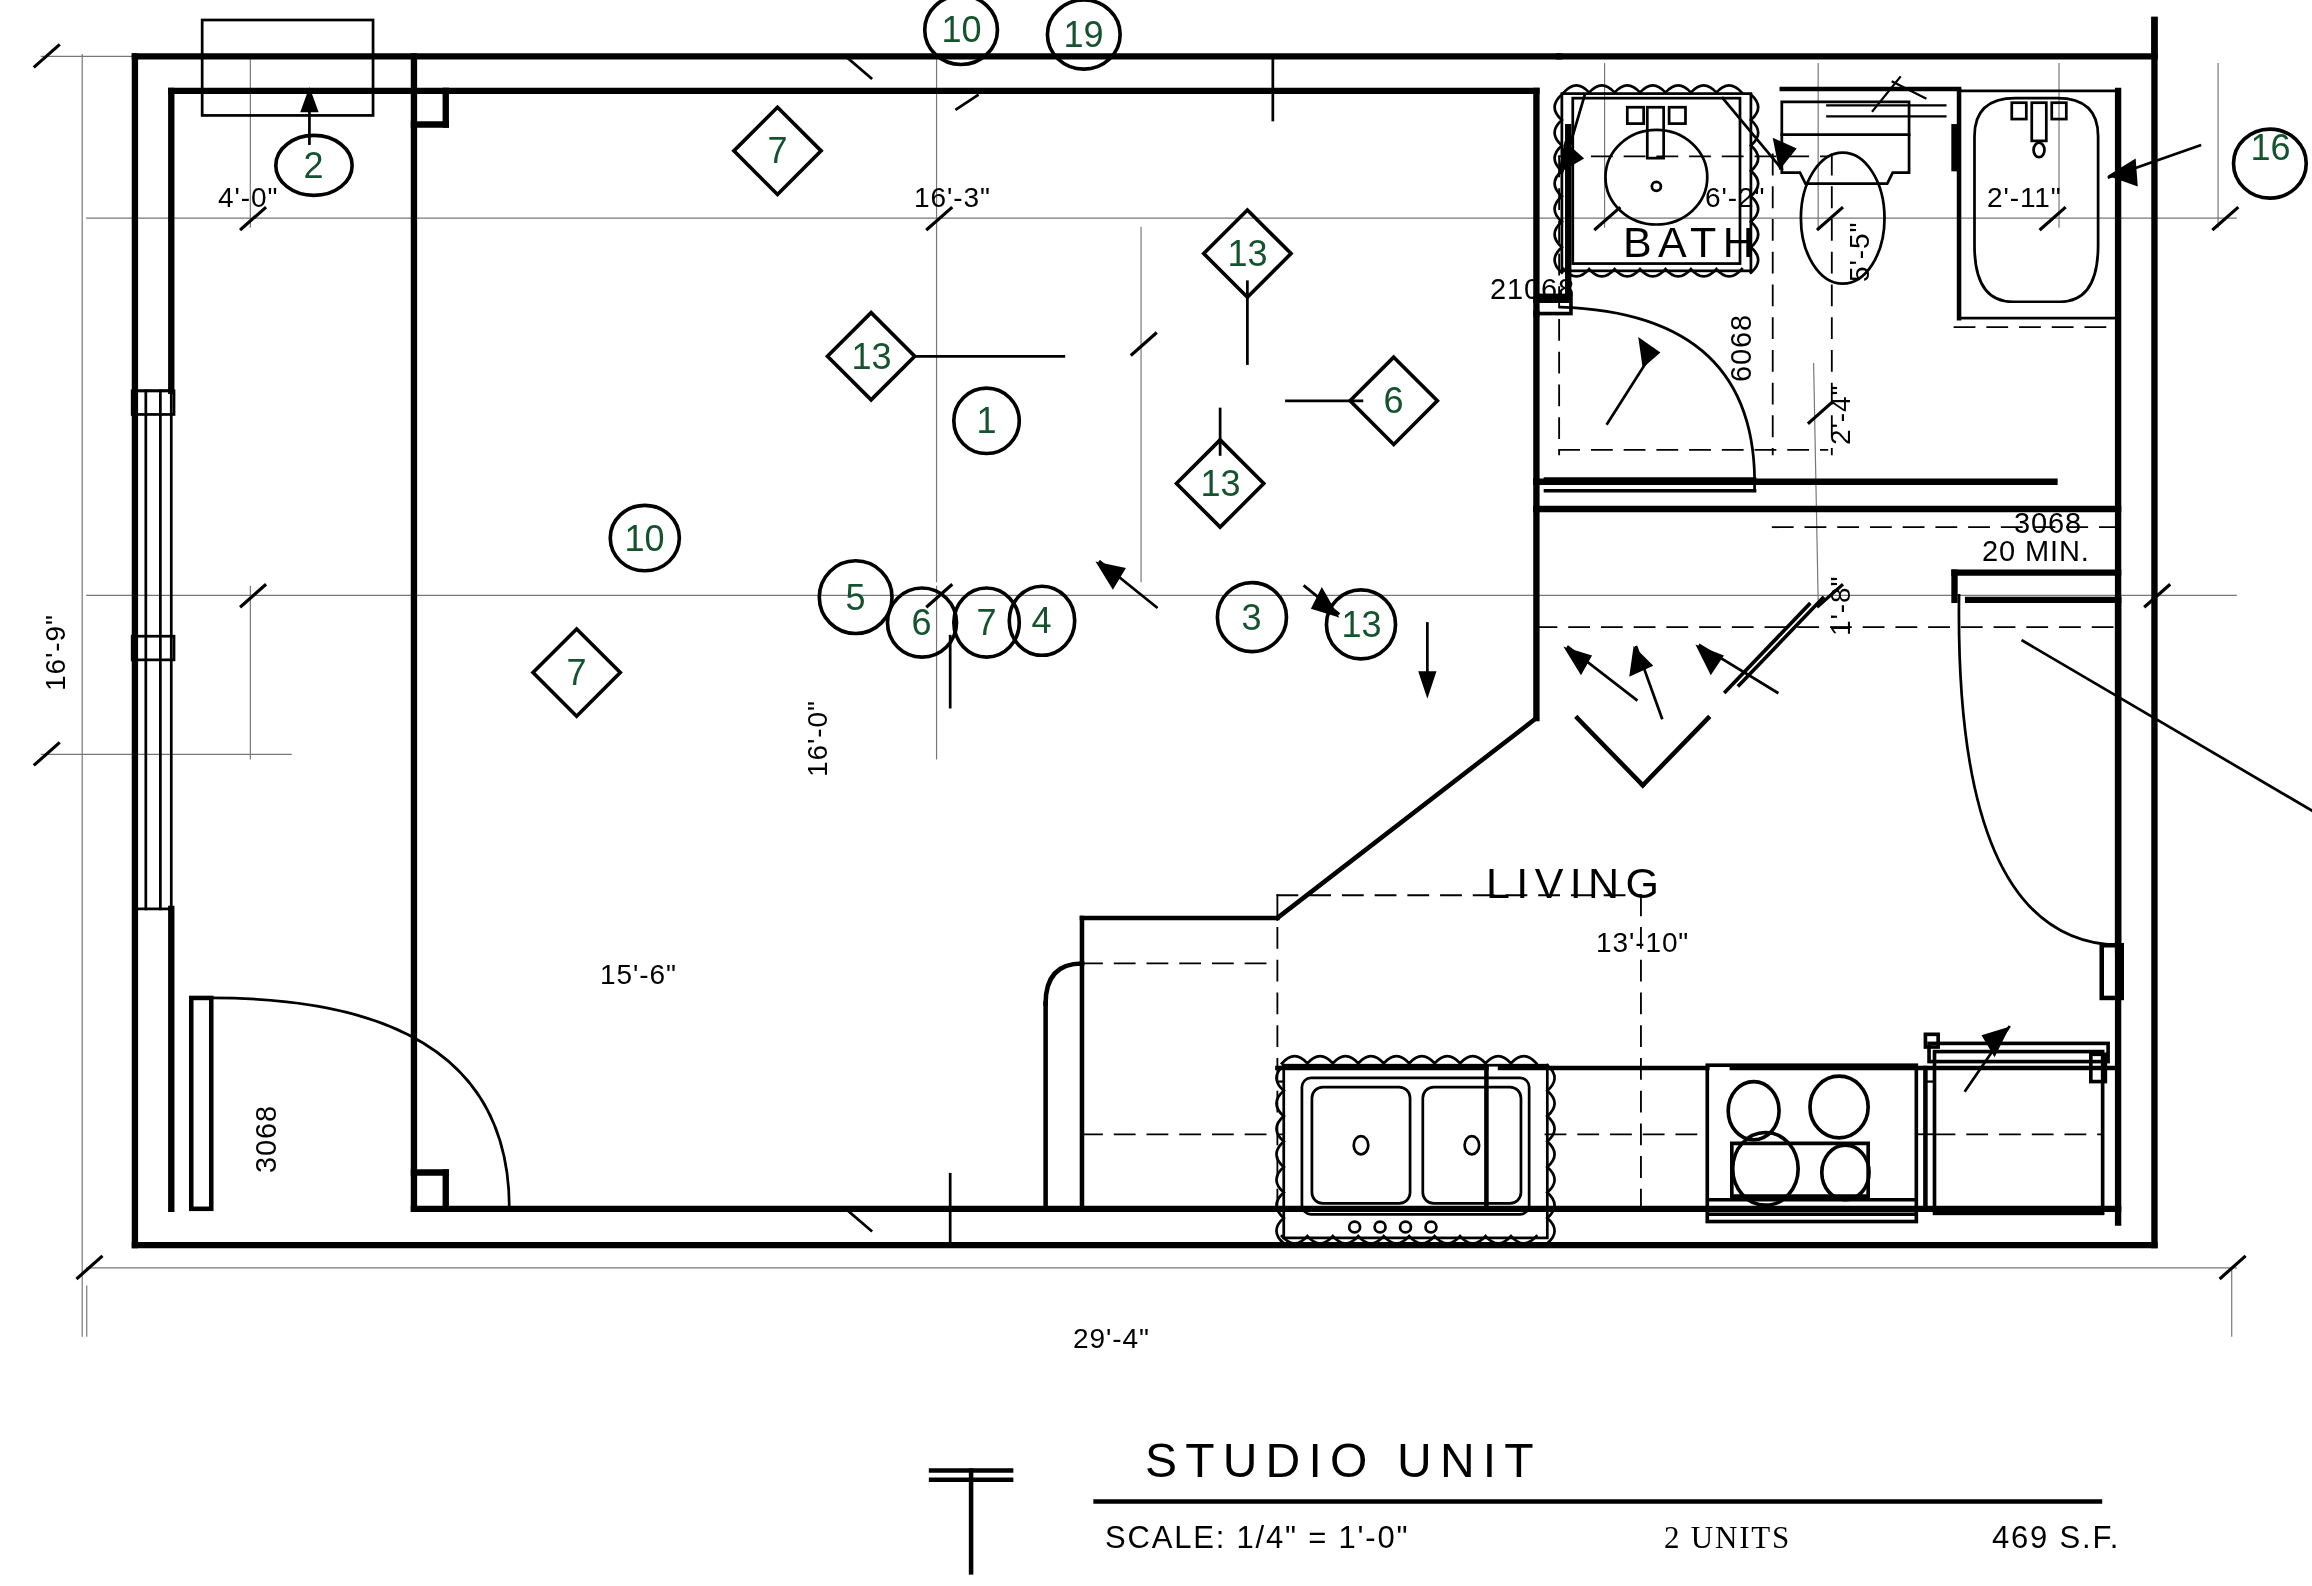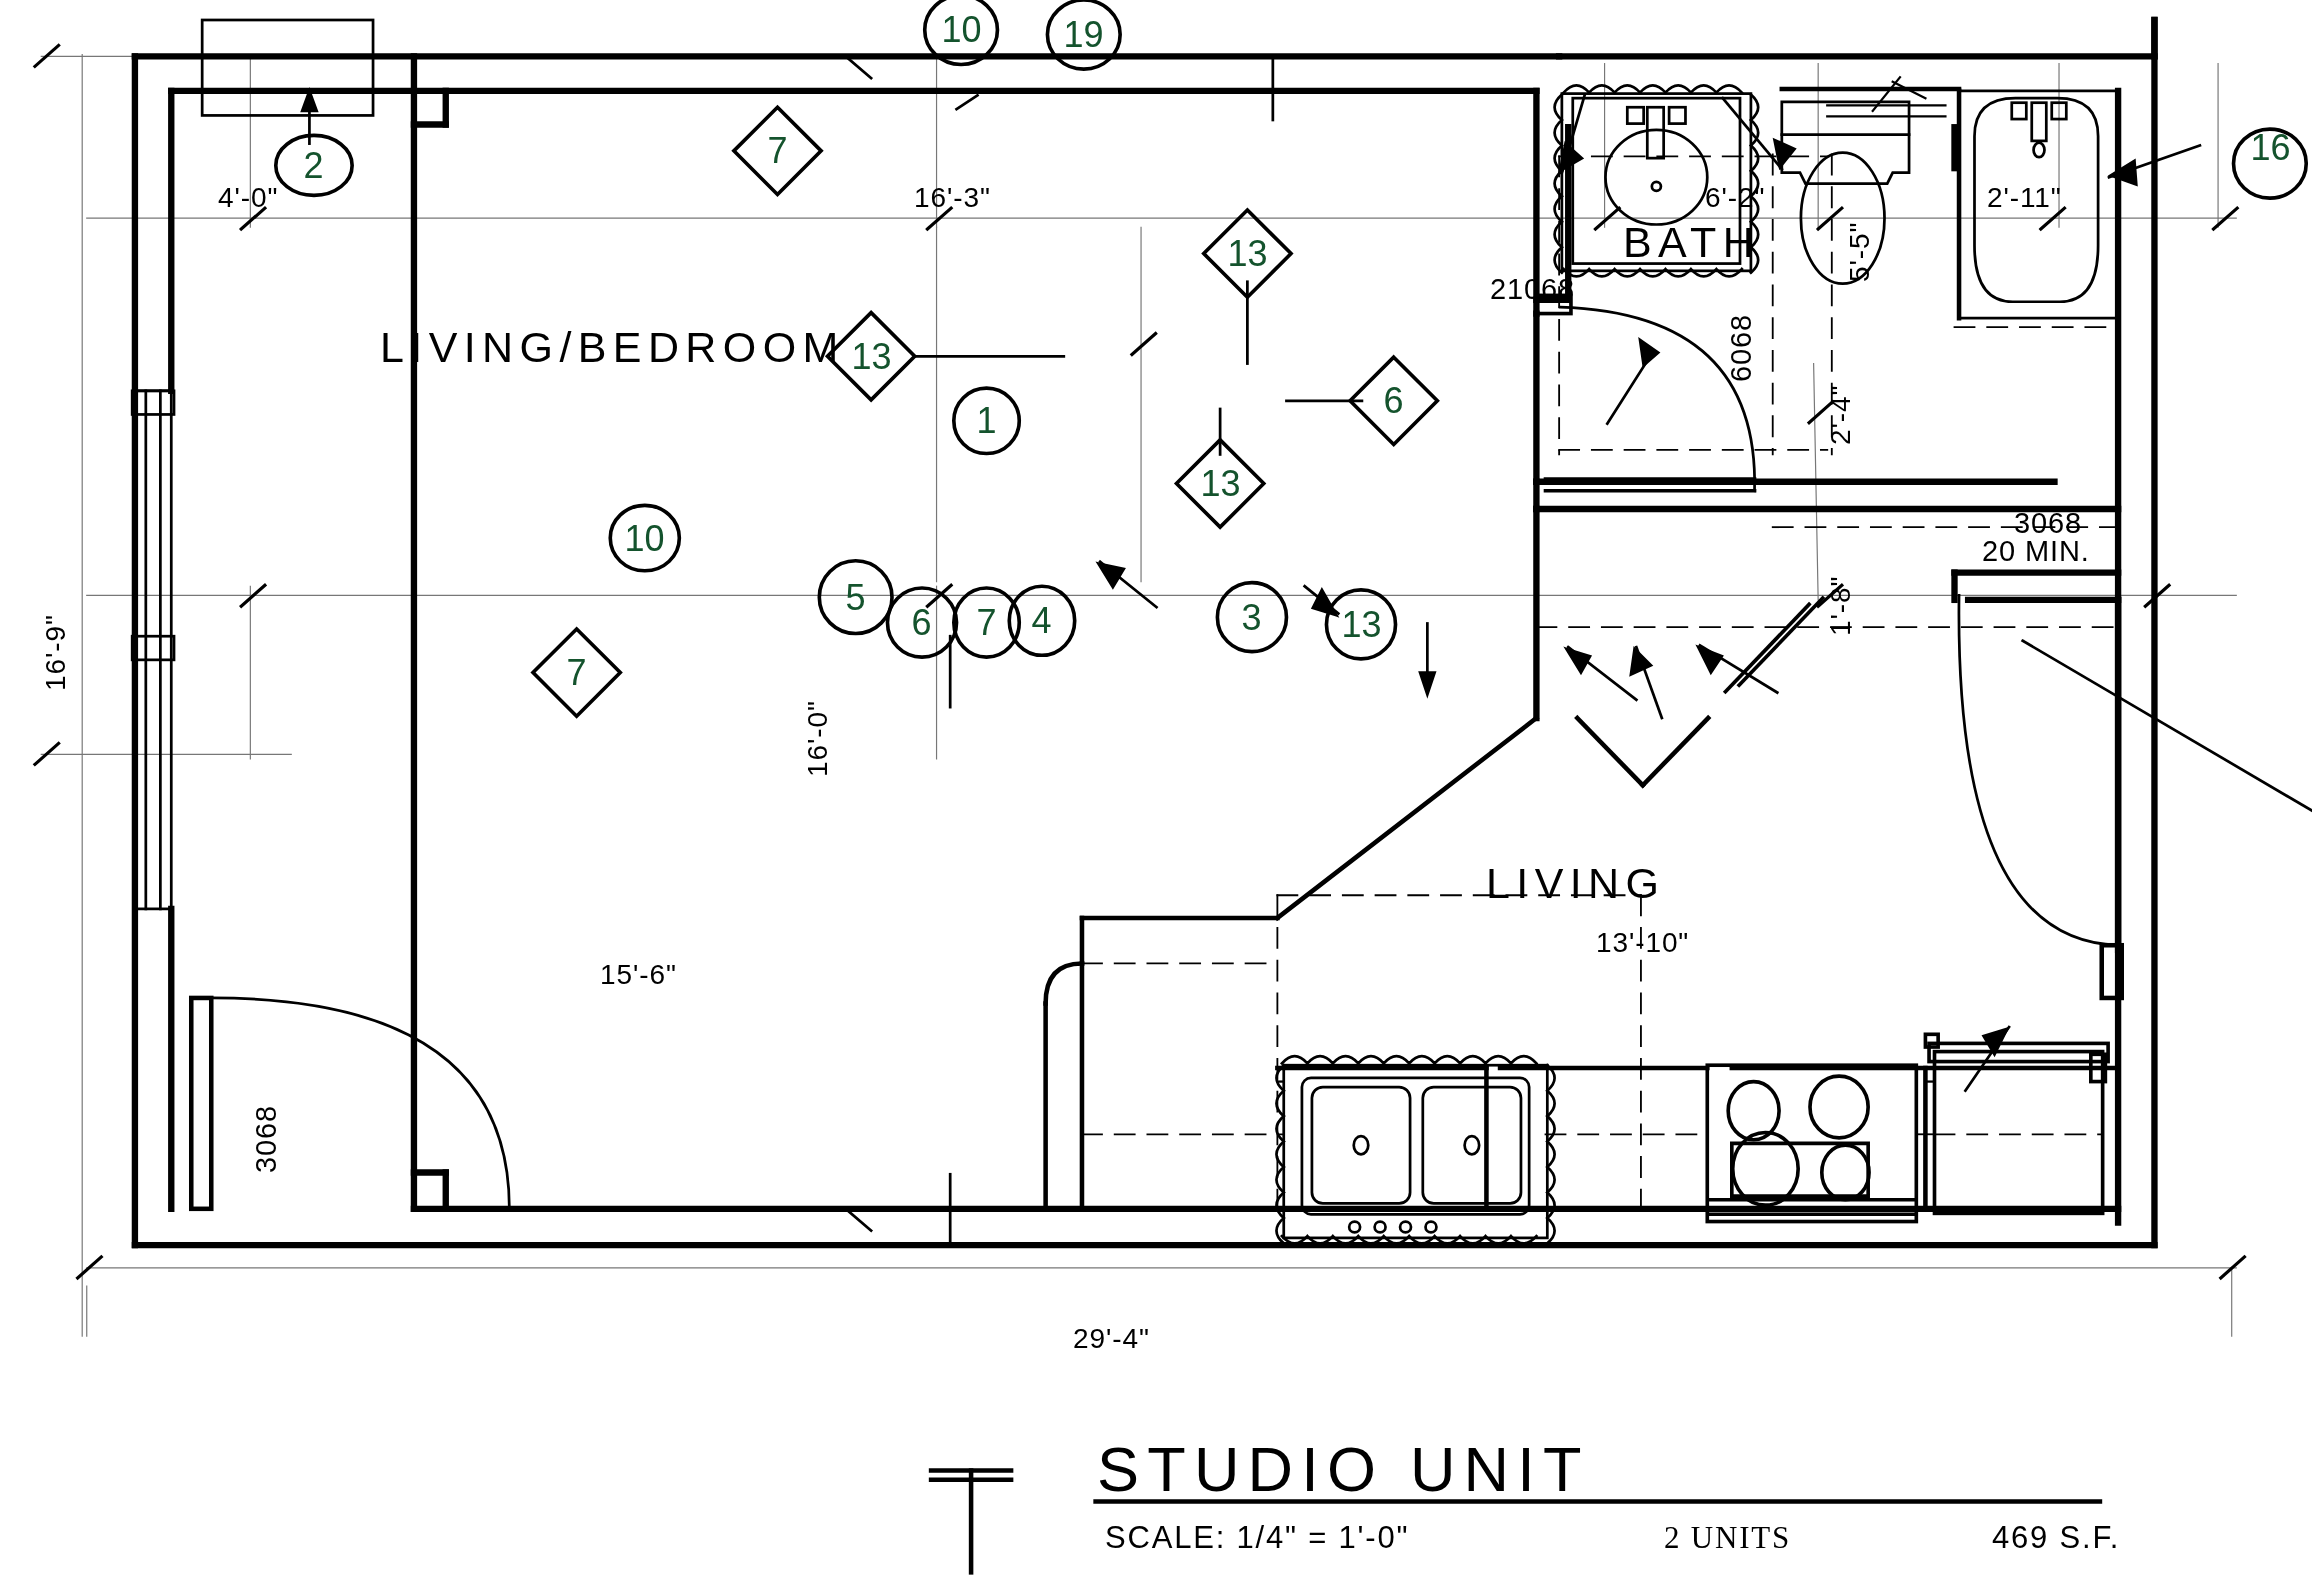--- a/index.html
+++ b/index.html
@@ -3,21 +3,21 @@
 <meta charset="utf-8">
 <style>
   html,body{margin:0;padding:0;background:#ffffff;}
   body{font-family:"Liberation Sans",sans-serif;}
   #sheet{position:relative;width:2313px;height:1586px;background:#fff;overflow:hidden;}
   svg.layer{position:absolute;left:0;top:0;width:2313px;height:1586px;}
   .txt{position:absolute;white-space:nowrap;color:#000;font-family:"Liberation Sans",sans-serif;font-weight:400;}
   .dim{font-size:28px;letter-spacing:0.9px;}
   .room{font-size:43px;letter-spacing:6.4px;}
   .door-lbl{font-size:29px;letter-spacing:0.9px;}
-  .title-main{font-size:63px;letter-spacing:8.2px;}
+  .title-main{font-size:48px;letter-spacing:8.2px;margin-left:48px;}
   .title-sub{font-size:31px;letter-spacing:1.8px;}
   .bubnum{position:absolute;display:flex;align-items:center;justify-content:center;
           font-size:36px;color:#14532d;font-family:"Liberation Sans",sans-serif;}
   .rot90{transform:rotate(-90deg);transform-origin:left top;}
 </style>
 </head>
 <body>
 
 <div id="sheet">
 
@@ -375,21 +375,20 @@
 
     <path d="M855,118 L903,166 L855,214 L807,166 Z"></path>
     <path d="M958,344 L1006,392 L958,440 L910,392 Z"></path>
     <path d="M1372,231 L1420,279 L1372,327 L1324,279 Z"></path>
     <path d="M1533,393 L1581,441 L1533,489 L1485,441 Z"></path>
     <path d="M1342,484 L1390,532 L1342,580 L1294,532 Z"></path>
     <path d="M634,692 L682,740 L634,788 L586,740 Z"></path>
   </g>
 </svg>
 
-<div class="txt room" style="left:380px;top:323px;">LIVING/BEDROOM</div>
 <div class="txt room" style="left:1623px;top:218px;">BATH</div>
 <div class="txt room" style="left:1486px;top:859px;">LIVING</div>
 
 <div class="txt dim" style="left:218px;top:182px;">4'-0"</div>
 <div class="txt dim" style="left:914px;top:182px;">16'-3"</div>
 <div class="txt dim" style="left:1705px;top:182px;">6'-2"</div>
 <div class="txt dim" style="left:1987px;top:182px;">2'-11"</div>
 <div class="txt dim" style="left:600px;top:959px;">15'-6"</div>
 <div class="txt dim" style="left:1596px;top:927px;">13'-10"</div>
 <div class="txt dim" style="left:1073px;top:1323px;">29'-4"</div>

